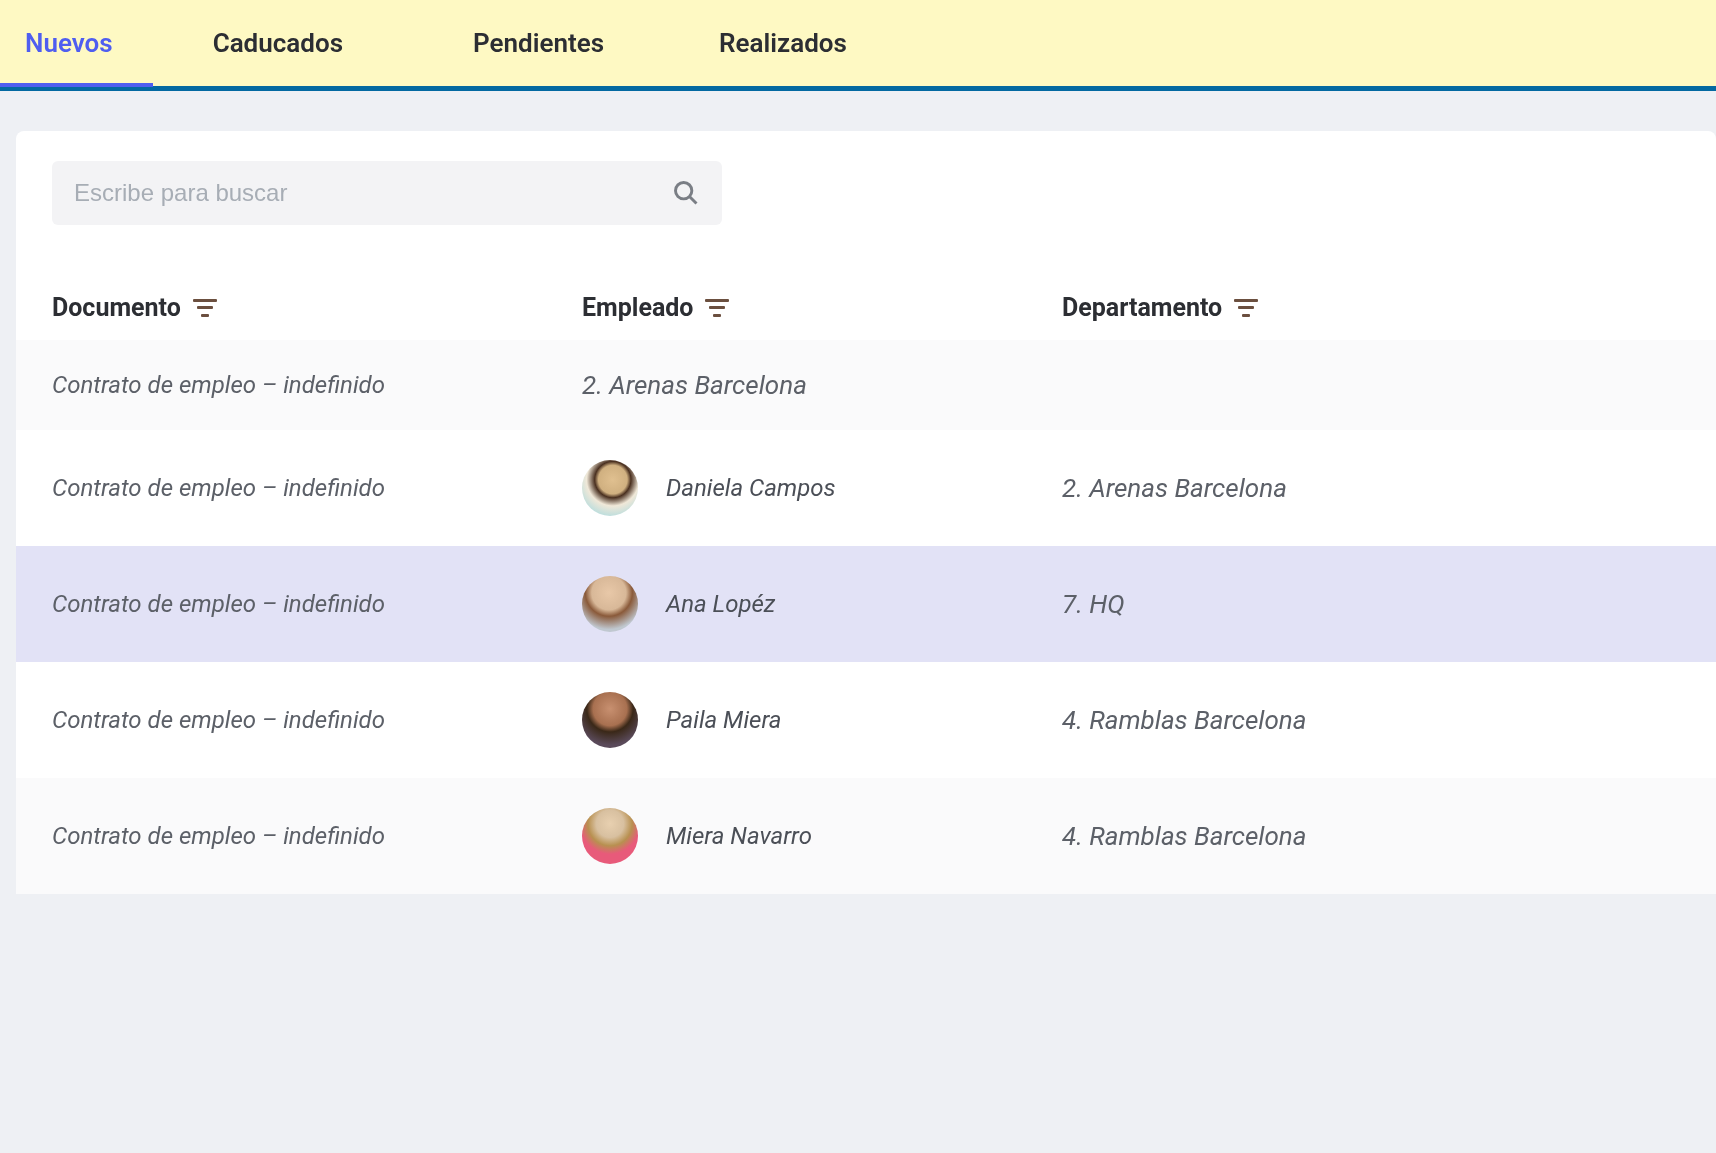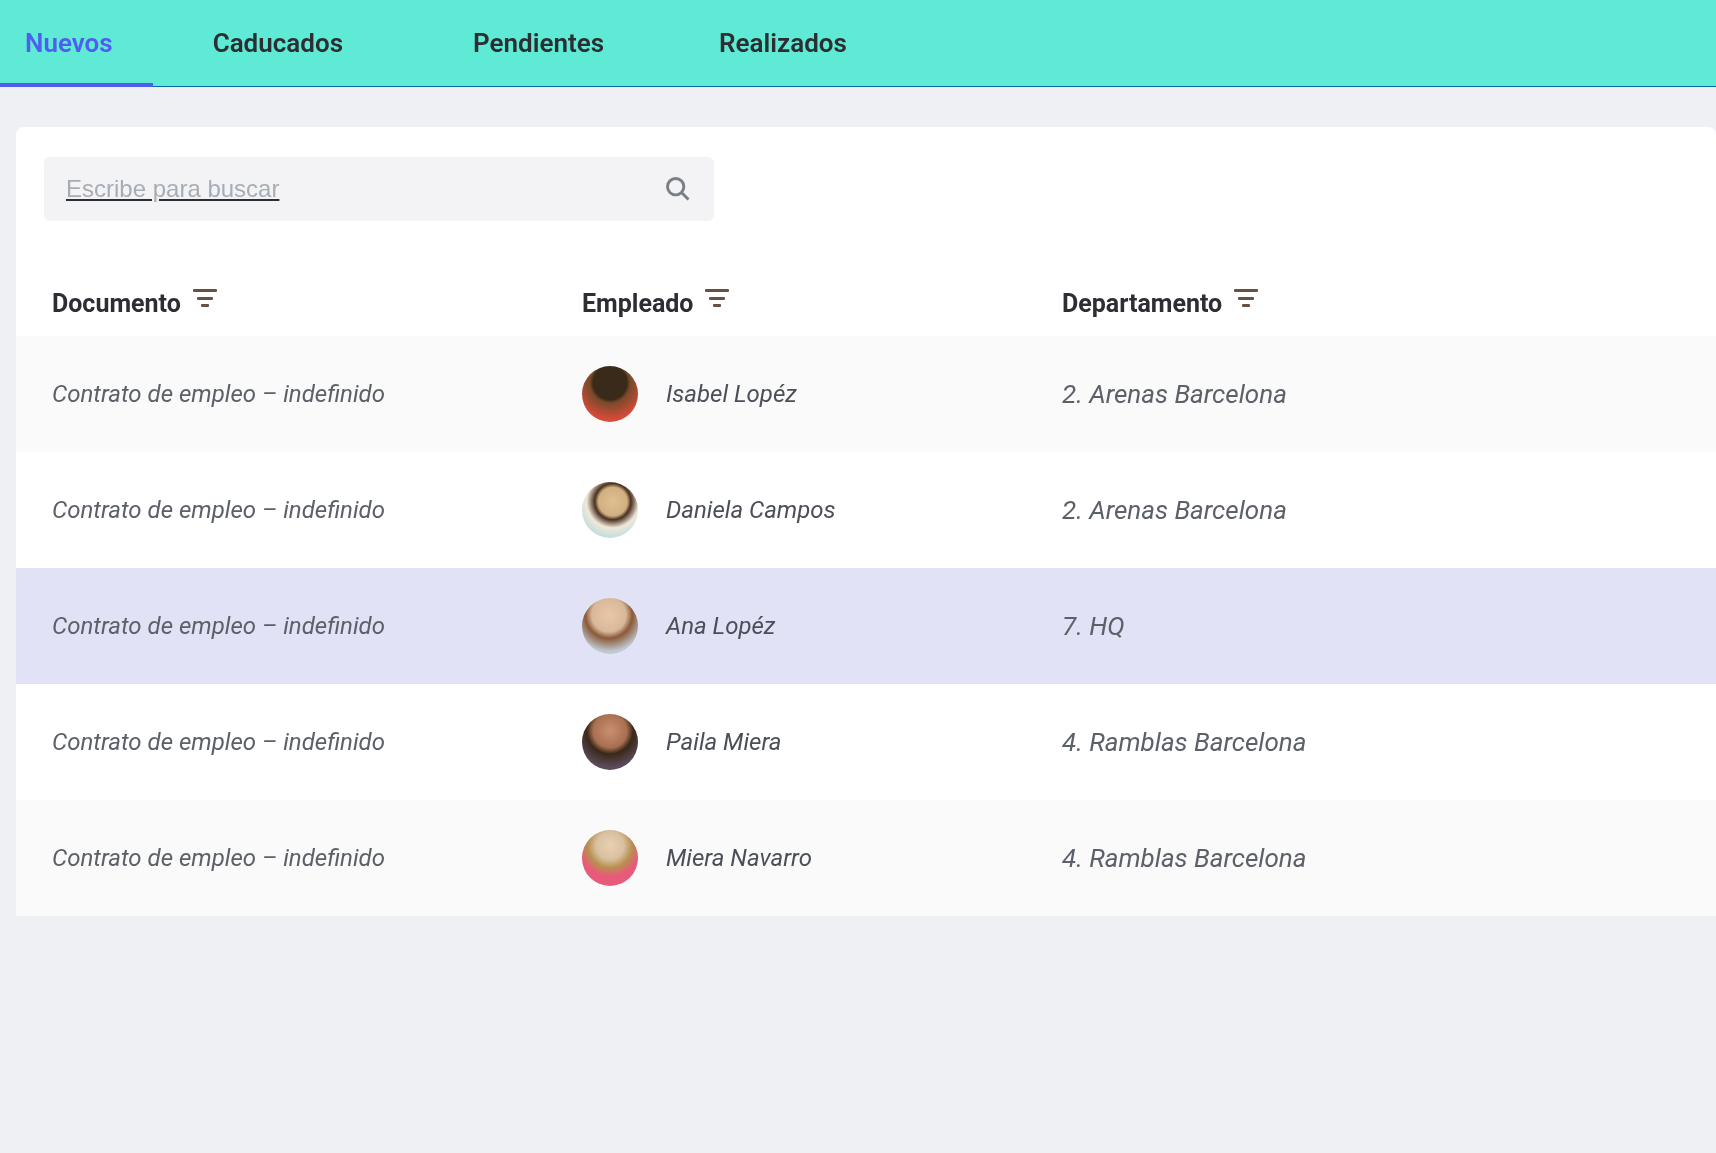--- a/index.html
+++ b/index.html
@@ -7,22 +7,22 @@
       padding: 0;
       box-sizing: border-box;
     }
     body {
       font-family: -apple-system, BlinkMacSystemFont, 'Segoe UI', Roboto, Helvetica, Arial, sans-serif;
       background: #eef0f4;
       color: #2c2e33;
     }
     .tabs {
       display: flex;
-      background: #5eead4;
-      border-bottom: 1px solid #0369a1;
+      background: #fef9c3;
+      border-bottom: 5px solid #0369a1;
     }
     .tab {
       padding: 28px 50px;
       font-size: 26px;
       font-weight: 600;
       color: #2c2e33;
       cursor: pointer;
       position: relative;
     }
     .tab:first-child {
@@ -52,22 +52,21 @@
     .content-wrap {
       padding: 40px 0 0 16px;
     }
     .card {
       background: #ffffff;
       border-radius: 8px;
       padding: 30px 0 0 0;
       min-height: 700px;
     }
     .search-wrap {
-      padding: 0 36px 50px 28px;
-      text-decoration: underline;
+      padding: 0 36px 50px 36px;
     }
     .search-box {
       display: flex;
       align-items: center;
       background: #f3f3f5;
       border-radius: 6px;
       padding: 18px 22px;
       width: 670px;
     }
     .search-input {
@@ -87,21 +86,21 @@
       color: #7a7e85;
     }
     .table-header {
       display: grid;
       grid-template-columns: 530px 480px 1fr;
       padding: 18px 36px;
       align-items: center;
     }
     .col-header {
       display: flex;
-      align-items: flex-start;
+      align-items: center;
       gap: 12px;
       font-size: 25px;
       font-weight: 700;
       color: #2c2e33;
       cursor: pointer;
     }
     .filter-icon {
       width: 24px;
       height: 18px;
       display: flex;
@@ -210,24 +209,20 @@
             <span></span>
             <span></span>
             <span></span>
           </span>
       </div>
     </div>
 
     <div id="table-body">
         <div class="table-row">
           <div class="doc-name">Contrato de empleo – indefinido</div>
-          <div class="employee-cell">
-            <div class="avatar av1"></div>
-            <div class="employee-name">Isabel Lopéz</div>
-          </div>
           <div class="dept-name">2. Arenas Barcelona</div>
         </div>
         <div class="table-row">
           <div class="doc-name">Contrato de empleo – indefinido</div>
           <div class="employee-cell">
             <div class="avatar av2"></div>
             <div class="employee-name">Daniela Campos</div>
           </div>
           <div class="dept-name">2. Arenas Barcelona</div>
         </div>

